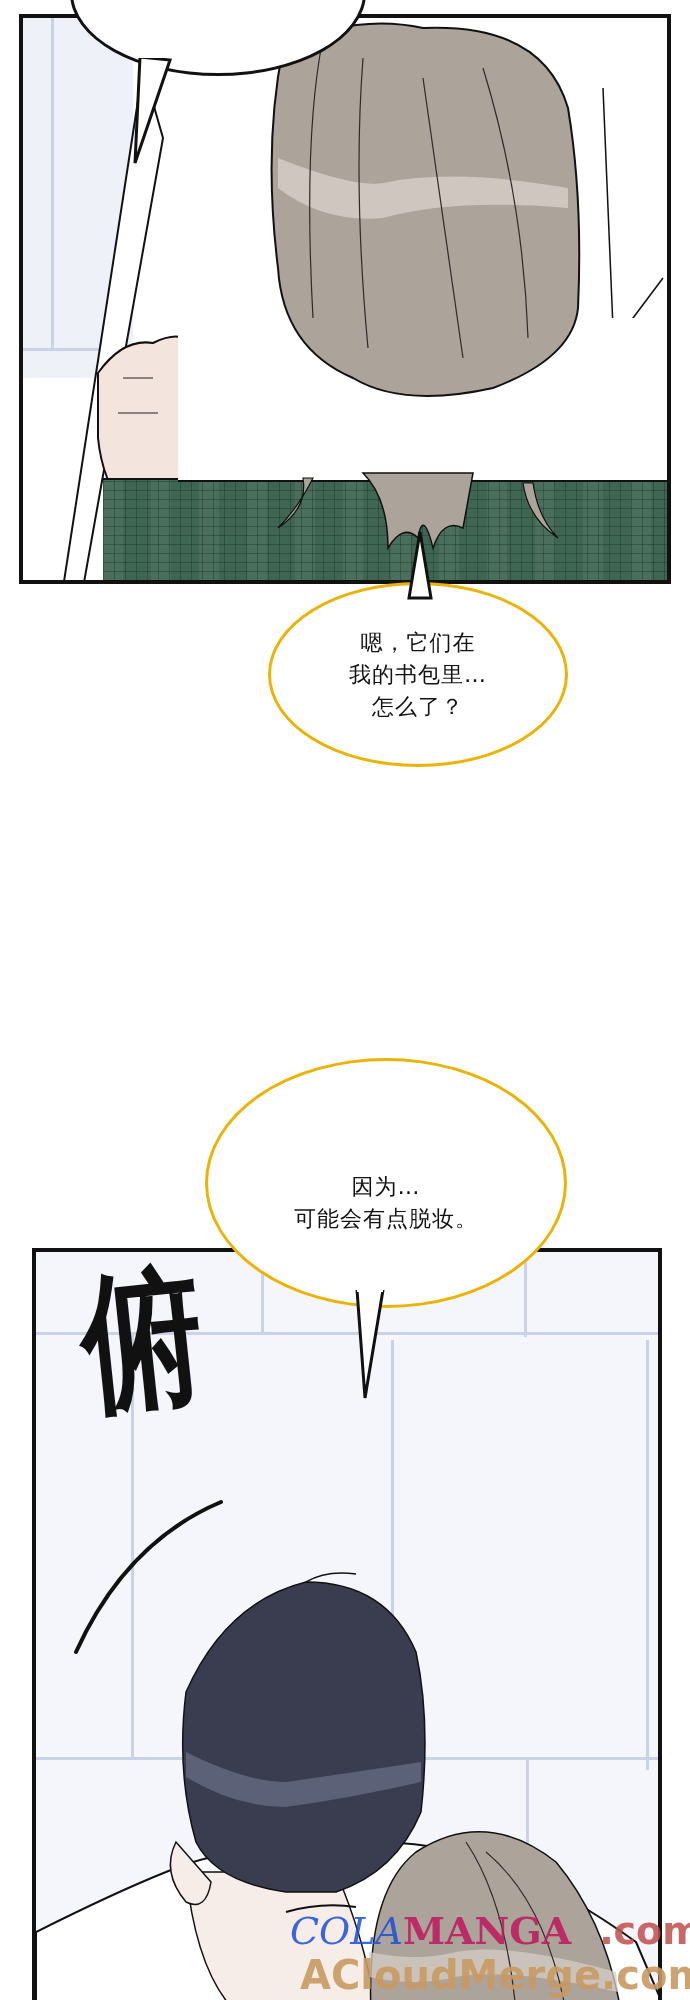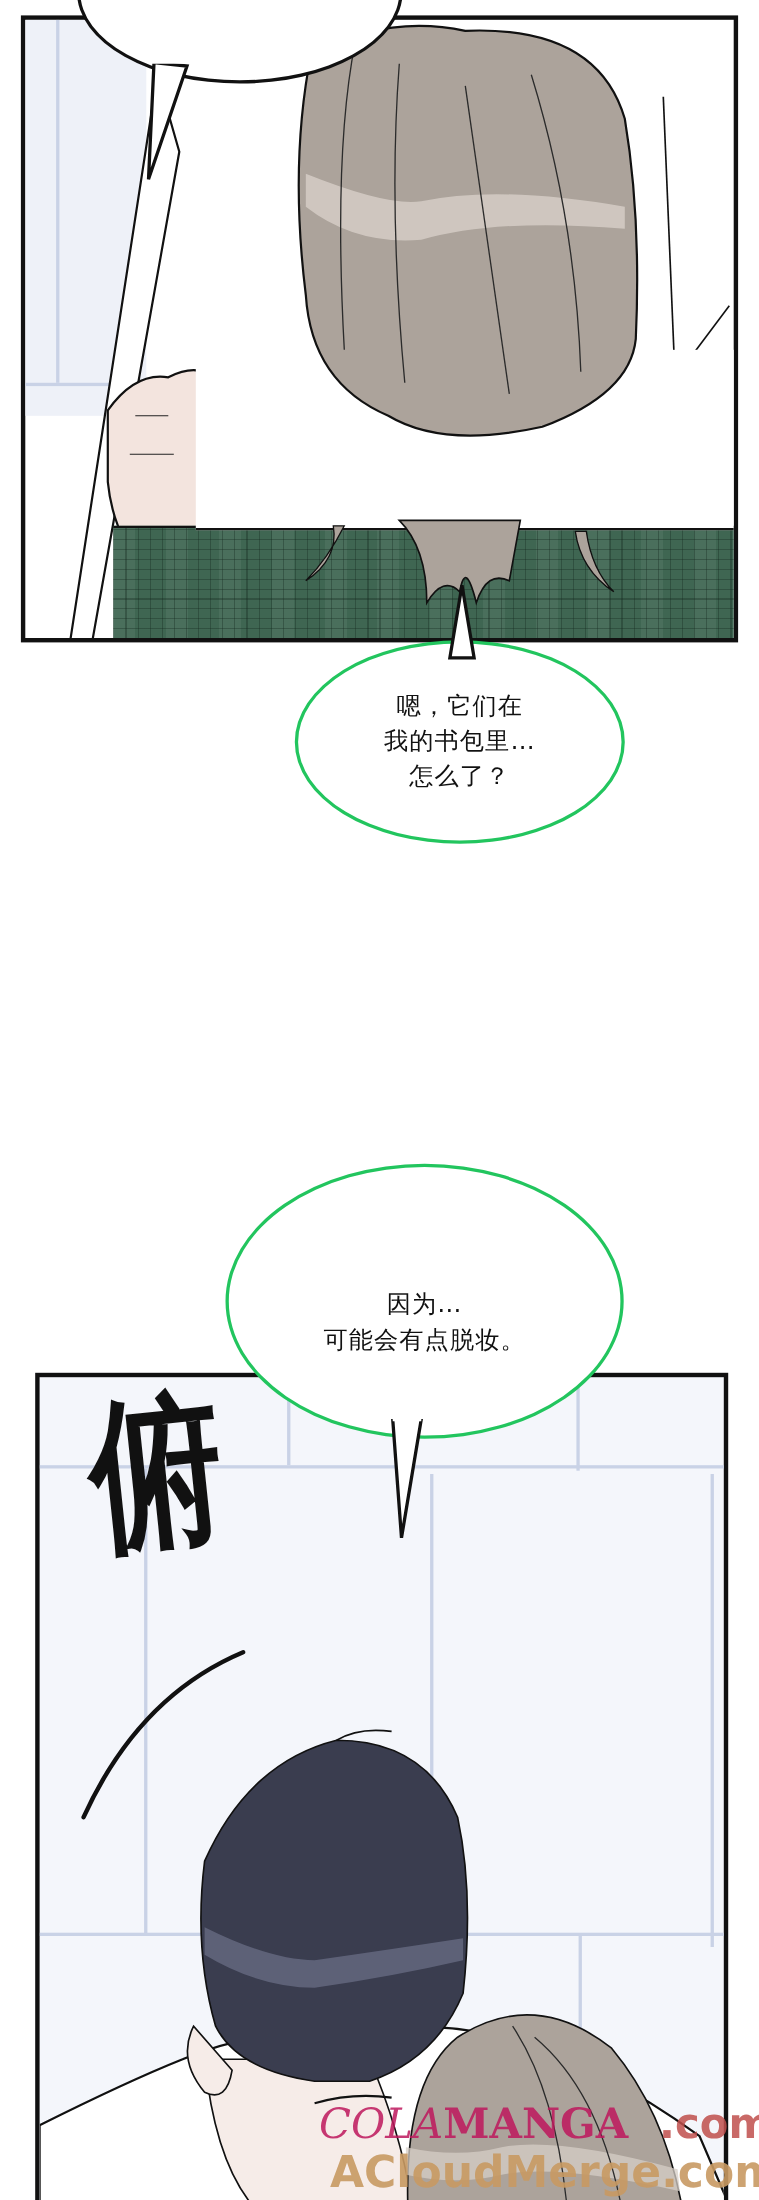--- a/index.html
+++ b/index.html
@@ -1,21 +1,21 @@
 <!DOCTYPE html>
 <html><head>
 <meta charset="utf-8">
 <style>
   html, body { margin: 0; padding: 0; background: #ffffff; }
   body { width: 690px; height: 2000px; position: relative; overflow: hidden;
          font-family: "DejaVu Sans", "Liberation Sans", sans-serif; }
   .abs { position: absolute; }
   .panel { position: absolute; border: 4px solid #111; box-sizing: border-box; overflow: hidden; background: #f4f6fb; }
   .tile-line { position: absolute; background: #c9d2e6; }
-  .bubble { position: absolute; background: #fff; border: 3px solid #22c55e; border-radius: 50%; box-sizing: border-box;
+  .bubble { position: absolute; background: #fff; border: 3px solid #eab308; border-radius: 50%; box-sizing: border-box;
             display: flex; align-items: center; justify-content: center; text-align: center; z-index: 5; }
   .bubble-text { font-size: 22px; line-height: 32px; color: #111; white-space: pre-line; letter-spacing: 1px; }
   .tail { position: absolute; z-index: 6; }
   .sfx { position: absolute; font-family: "DejaVu Sans", sans-serif; font-weight: bold; color: #111; z-index: 4; }
   .wm1, .wm2 { position: absolute; font-weight: bold; z-index: 7; white-space: nowrap; }
 </style>
 </head>
 <body>
 
 <div class="abs" style="left:70px; top:-90px; width:290px; height:160px; background:#fff; border:3px solid #111; border-radius:50%; z-index:5;"></div>
@@ -114,15 +114,15 @@
     <path d="M335 760 Q330 640 380 600 Q450 555 520 610 Q570 670 585 760 Z" fill="#aca39b" stroke="#111" stroke-width="1.5"></path>
     <path d="M333 700 Q380 710 420 700 Q470 690 580 720 L582 740 Q470 715 420 725 Q380 735 333 725 Z" fill="#d5cdc6" opacity="0.75"></path>
     <path d="M430 590 Q470 650 480 760" stroke="#2b2b2b" stroke-width="1.2" fill="none"></path>
     <path d="M450 600 Q510 650 530 760" stroke="#2b2b2b" stroke-width="1.2" fill="none"></path>
   </svg>
 </div>
 
 <div class="sfx" style="left:82px; top:1275px; font-size:120px; line-height:130px; transform:rotate(-6deg) scaleY(1.25);">俯</div>
 
 <div class="wm1" style="left:290px; top:1908px; font-size:38px; font-family:'DejaVu Serif', serif;">
-  <span style="color:#be185d; font-style:italic; font-weight:normal; opacity:0.85;">COLA</span><span style="color:#be185d; opacity:0.85;">MANGA</span><span style="color:#c0504d; font-family:'DejaVu Sans', sans-serif; margin-left:28px; opacity:0.85;">.com</span>
+  <span style="color:#1d4ed8; font-style:italic; font-weight:normal; opacity:0.85;">COLA</span><span style="color:#be185d; opacity:0.85;">MANGA</span><span style="color:#c0504d; font-family:'DejaVu Sans', sans-serif; margin-left:28px; opacity:0.85;">.com</span>
 </div>
 <div class="wm2" style="left:300px; top:1952px; font-size:40px; color:#c89a63; font-family:'DejaVu Sans', sans-serif; opacity:0.9;">ACloudMerge.com</div>
 
 </body></html>

